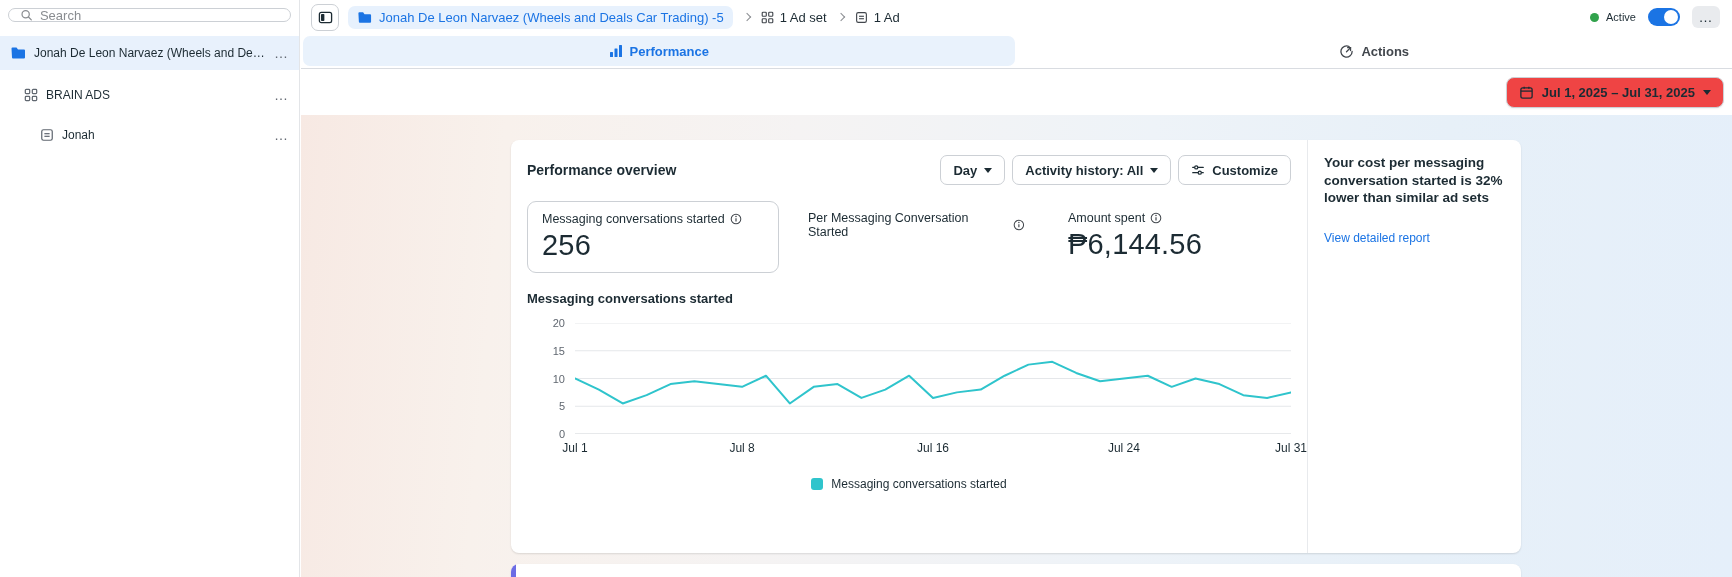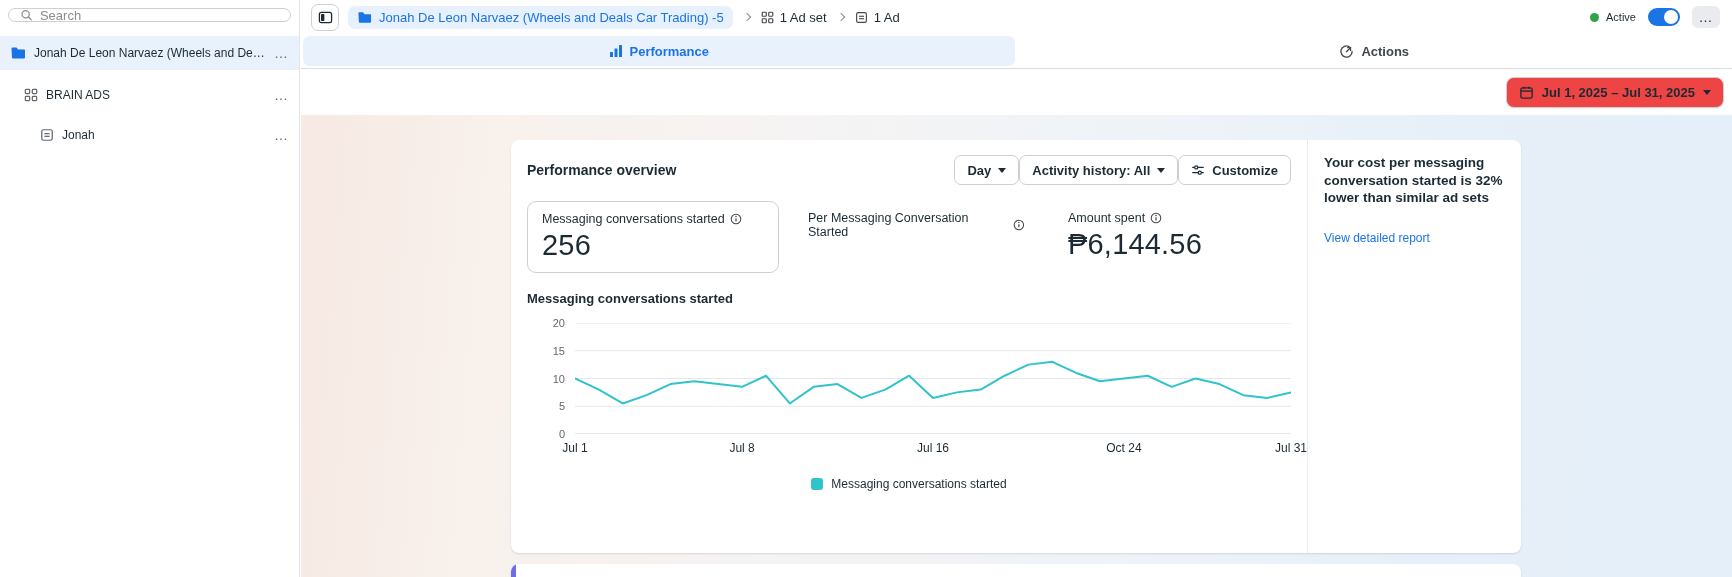--- a/index.html
+++ b/index.html
@@ -42,21 +42,21 @@
   .date-btn { position:absolute; right:8px; top:8px; height:31px; display:flex; align-items:center; gap:8px; background:#ef4444; border:1px solid #ccd0d5; border-radius:8px; padding:0 12px; font-size:13px; font-weight:700; color:#1c2b33; cursor:pointer; box-shadow:0 1px 2px rgba(0,0,0,.06); }
   .gradient { position:absolute; left:0; right:0; top:46px; bottom:0; background:linear-gradient(95deg,#f7e9e3 0%,#f8f1ec 14%,#f5f3f3 34%,#eef3f8 58%,#e7f0f8 78%,#e5effa 100%); }
 
   .card { position:absolute; background:#fff; border-radius:8px; box-shadow:0 1px 2px rgba(0,0,0,.12); }
   .main-card { left:210px; top:71px; width:1010px; height:413px; display:flex; }
   .card-left { flex:1; padding:15px 16px 0; min-width:0; }
   .card-right { width:214px; border-left:1px solid #e8eaed; padding:14px 16px; }
 
   .card-head { display:flex; align-items:center; justify-content:space-between; }
   .card-title { font-size:14px; font-weight:700; color:#1c2b33; }
-  .controls { display:flex; }
+  .controls { display:flex; gap:7px; }
   .ctl-btn { height:30px; display:flex; align-items:center; gap:7px; background:#fff; border:1px solid #ccd0d5; border-radius:7px; padding:0 12px; font-size:13px; font-weight:600; color:#1c2b33; cursor:pointer; }
   .caret { width:0; height:0; border-left:4px solid transparent; border-right:4px solid transparent; border-top:5px solid #1c2b33; }
 
   .metrics { display:flex; gap:15px; margin-top:16px; }
   .metric { padding:10px 14px; min-width:245px; }
   .metric.boxed { border:1px solid #ccd0d5; border-radius:9px; min-width:252px; cursor:pointer; }
   .m-label { display:flex; align-items:center; gap:5px; font-size:12.5px; color:#1c2b33; }
   .m-value { font-size:29px; color:#1c2b33; margin-top:3px; letter-spacing:.2px; }
 
   .chart-title { font-size:13px; font-weight:700; color:#1c2b33; margin-top:18px; }
@@ -301,21 +301,21 @@
                   <line x1="0" y1="55.5" x2="708" y2="55.5" stroke="#e5e7ea" stroke-width="1"></line>
                   <line x1="0" y1="27.75" x2="708" y2="27.75" stroke="#e5e7ea" stroke-width="1"></line>
                   <line x1="0" y1="0" x2="708" y2="0" stroke="#e5e7ea" stroke-width="1"></line>
                   <polyline fill="none" stroke="#2fc4cc" stroke-width="2" stroke-linejoin="round" stroke-linecap="round" points="0,55.5 23.6,66.6 47.2,80.475 70.8,72.15 94.4,61.05 118,58.275000000000006 141.6,61.05 165.2,63.825 188.8,52.724999999999994 212.4,80.475 236,63.825 259.59999999999997,61.05 283.2,74.925 306.8,66.6 330.4,52.724999999999994 354,74.925 377.6,69.375 401.2,66.6 424.8,52.724999999999994 448.4,41.625 472,38.849999999999994 495.59999999999997,49.949999999999996 519.1999999999999,58.275000000000006 542.8000000000001,55.5 566.4,52.724999999999994 590,63.825 613.6,55.5 637.2,61.05 660.8,72.15 684.4,74.925 708,69.375"></polyline>
                 </svg>
             </div>
             <div class="x-axis">
                 <div class="xtick" style="left: 0%;">Jul 1</div>
                 <div class="xtick" style="left: 23.3333%;">Jul 8</div>
                 <div class="xtick" style="left: 50%;">Jul 16</div>
-                <div class="xtick" style="left: 76.6667%;">Oct 24</div>
+                <div class="xtick" style="left: 76.6667%;">Jul 24</div>
                 <div class="xtick" style="left: 100%;">Jul 31</div>
               </div>
           </div>
         </div>
 
         <div class="legend">
           <span class="swatch" style="background: rgb(47, 196, 204);"></span>
           <span>Messaging conversations started</span>
         </div>
       </div>

